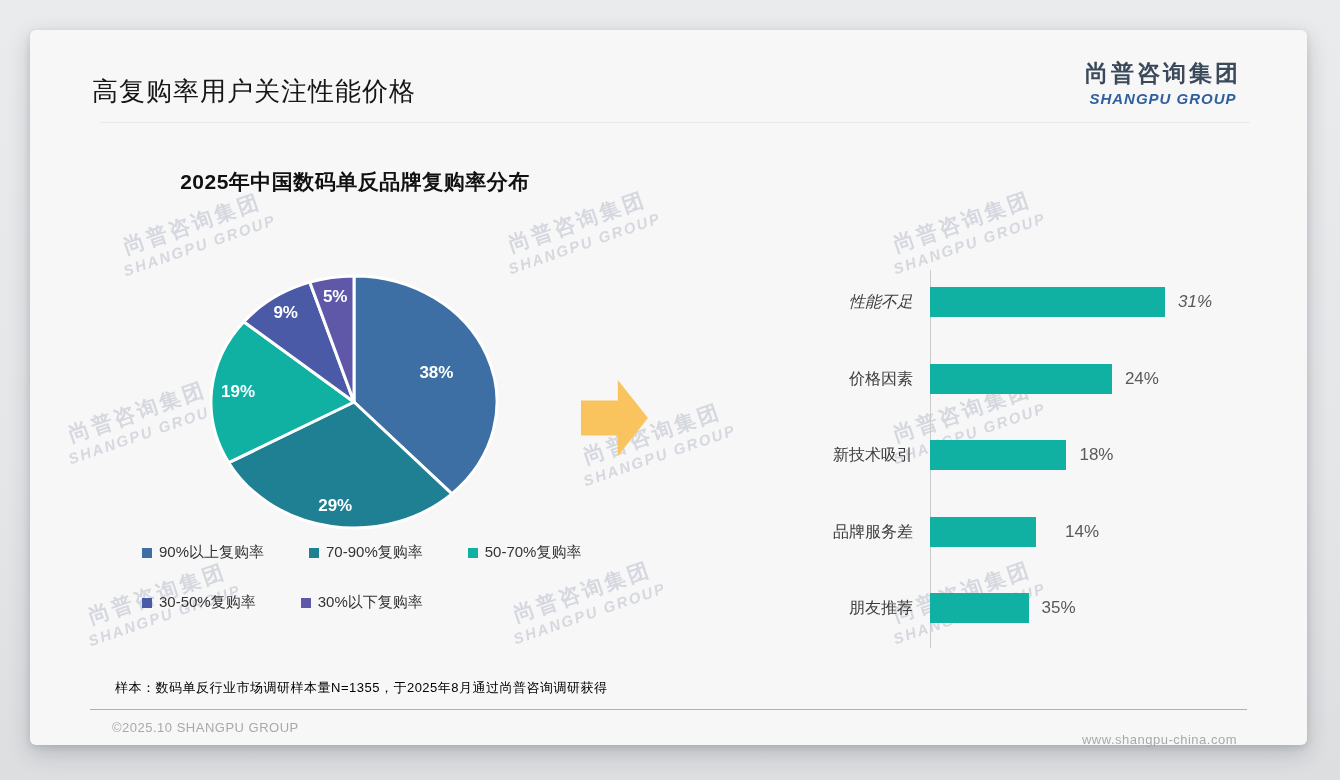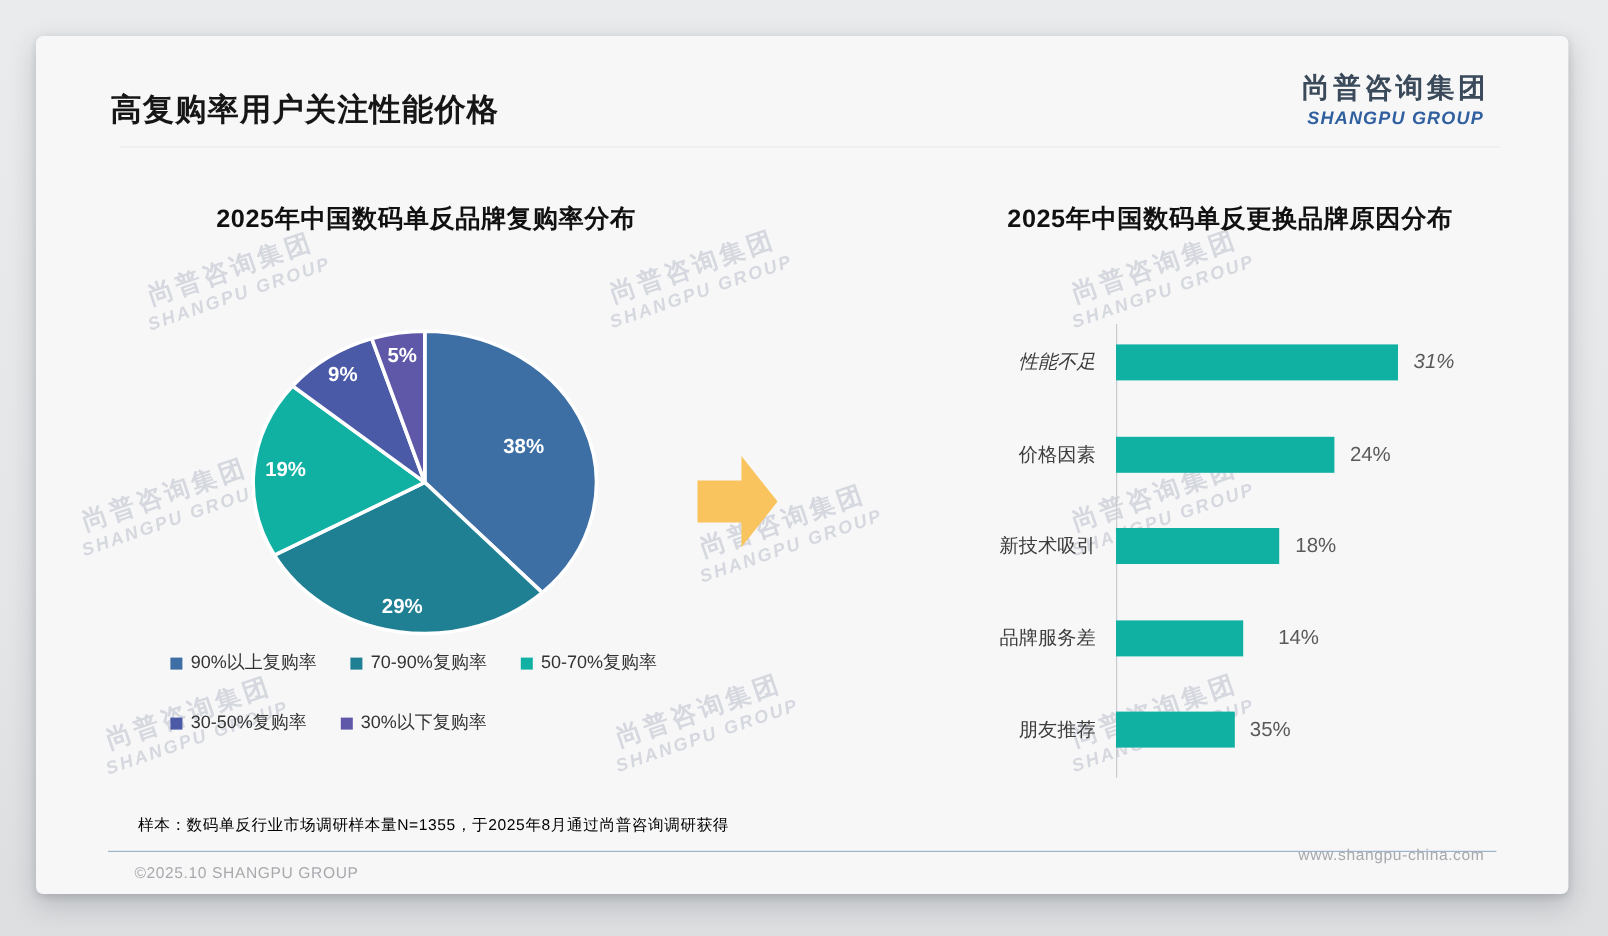--- a/index.html
+++ b/index.html
@@ -11,58 +11,58 @@
     background:#f7f7f8; border-radius:6px;
     box-shadow:0 8px 22px rgba(40,45,55,.22), 0 2px 6px rgba(40,45,55,.12); }
 
   
   .wm { position:absolute; transform:translate(-50%,-50%) rotate(-19deg);
     text-align:center; color:rgba(128,138,158,.28); pointer-events:none; white-space:nowrap; }
   .wm .wm1 { font-size:21px; letter-spacing:3px; font-weight:600; }
   .wm .wm2 { font-size:15px; font-weight:700; font-style:italic; letter-spacing:2px; }
 
   
-  .page-title { position:absolute; left:62px; top:44px; font-size:26px; font-weight:700;
+  .page-title { position:absolute; left:62px; top:44px; font-size:26px; font-weight:400;
     color:#161616; letter-spacing:1px; }
   .title-rule { position:absolute; left:70px; top:92px; width:1150px; height:1px; background:#e9e9ea; }
   .logo { position:absolute; right:66px; top:28px; text-align:center; }
   .logo-cn { font-size:23px; font-weight:800; color:#3a4a5a; letter-spacing:3px; }
   .logo-en { font-size:15px; font-weight:800; font-style:italic; color:#2f5f9e; letter-spacing:1px; margin-top:1px; }
 
   
   .chart-title { position:absolute; top:138px; font-size:21px; font-weight:800; color:#111;
     text-align:center; letter-spacing:0.5px; }
   .chart-title.left  { left:70px;  width:510px; }
   .chart-title.right { left:725px; width:540px; }
 
   
   #pie-svg { position:absolute; left:174px; top:237px; }
   .pie-label { font-weight:700; font-size:17px; fill:#ffffff; }
 
   
   .legend { position:absolute; left:112px; top:513px; display:flex; flex-direction:column; gap:31px; }
-  .legend-row { display:flex; gap:28px; }
+  .legend-row { display:flex; gap:45px; }
   .legend-item { display:flex; align-items:center; gap:7px; font-size:15px; color:#333; }
   .legend-swatch { width:10px; height:10px; flex:0 0 auto; }
 
   
   .flow-arrow { position:absolute; left:551px; top:350px; width:67px; height:76px;
     clip-path:polygon(0 27%,55% 27%,55% 0,100% 50%,55% 100%,55% 73%,0 73%); }
 
   
   .bar-axis { position:absolute; left:900px; top:240px; width:1px; height:378px; background:#c9cbcd; }
   .bar-label { position:absolute; right:394px; font-size:16px; color:#3d3d3d; white-space:nowrap; }
   .bar-rect { position:absolute; left:900px; height:30px; }
   .bar-value { position:absolute; font-size:17px; color:#595959; }
 
   
   .footnote { position:absolute; left:85px; top:649px; font-size:13px; color:#000000; letter-spacing:0.5px; }
   .foot-rule { position:absolute; left:60px; top:679px; width:1157px; height:1px; background:#9eb4cb; }
   .foot-left { position:absolute; left:82px; top:690px; font-size:13px; color:#a7a9ac; letter-spacing:0.5px; }
-  .foot-right { position:absolute; right:70px; top:675px; font-size:13px; color:#a7a9ac; letter-spacing:0.5px; }
+  .foot-right { position:absolute; right:70px; top:702px; font-size:13px; color:#a7a9ac; letter-spacing:0.5px; }
 </style>
 </head>
 <body>
 
 <div class="stage">
   <div class="slide">
 
     <div id="wm-layer">
         <div class="wm" style="left: 165px; top: 202px;">
           <div class="wm1">尚普咨询集团</div>
@@ -104,21 +104,20 @@
 
     <div class="page-title">高复购率用户关注性能价格</div>
     <div class="title-rule"></div>
 
     <div class="logo">
       <div class="logo-cn">尚普咨询集团</div>
       <div class="logo-en">SHANGPU GROUP</div>
     </div>
 
     <div class="chart-title left">2025年中国数码单反品牌复购率分布</div>
-    <div class="chart-title right">2025年中国数码单反更换品牌原因分布</div>
 
     <svg id="pie-svg" width="300" height="270">
         <path d="M 150 135 L 150.00 9.00 A 143 126 0 0 1 247.89 226.85 Z" fill="#3D6FA5" stroke="#FFFFFF" stroke-width="3" stroke-linejoin="round"></path>
         <text x="232.4" y="106.2" text-anchor="middle" dominant-baseline="middle" class="pie-label">38%</text>
         <path d="M 150 135 L 247.89 226.85 A 143 126 0 0 1 24.69 195.70 Z" fill="#1F7F93" stroke="#FFFFFF" stroke-width="3" stroke-linejoin="round"></path>
         <text x="131.2" y="239.5" text-anchor="middle" dominant-baseline="middle" class="pie-label">29%</text>
         <path d="M 150 135 L 24.69 195.70 A 143 126 0 0 1 39.82 54.68 Z" fill="#10B1A3" stroke="#FFFFFF" stroke-width="3" stroke-linejoin="round"></path>
         <text x="34.0" y="125.3" text-anchor="middle" dominant-baseline="middle" class="pie-label">19%</text>
         <path d="M 150 135 L 39.82 54.68 A 143 126 0 0 1 105.81 15.17 Z" fill="#4A5AA6" stroke="#FFFFFF" stroke-width="3" stroke-linejoin="round"></path>
         <text x="81.7" y="46.4" text-anchor="middle" dominant-baseline="middle" class="pie-label">9%</text>

